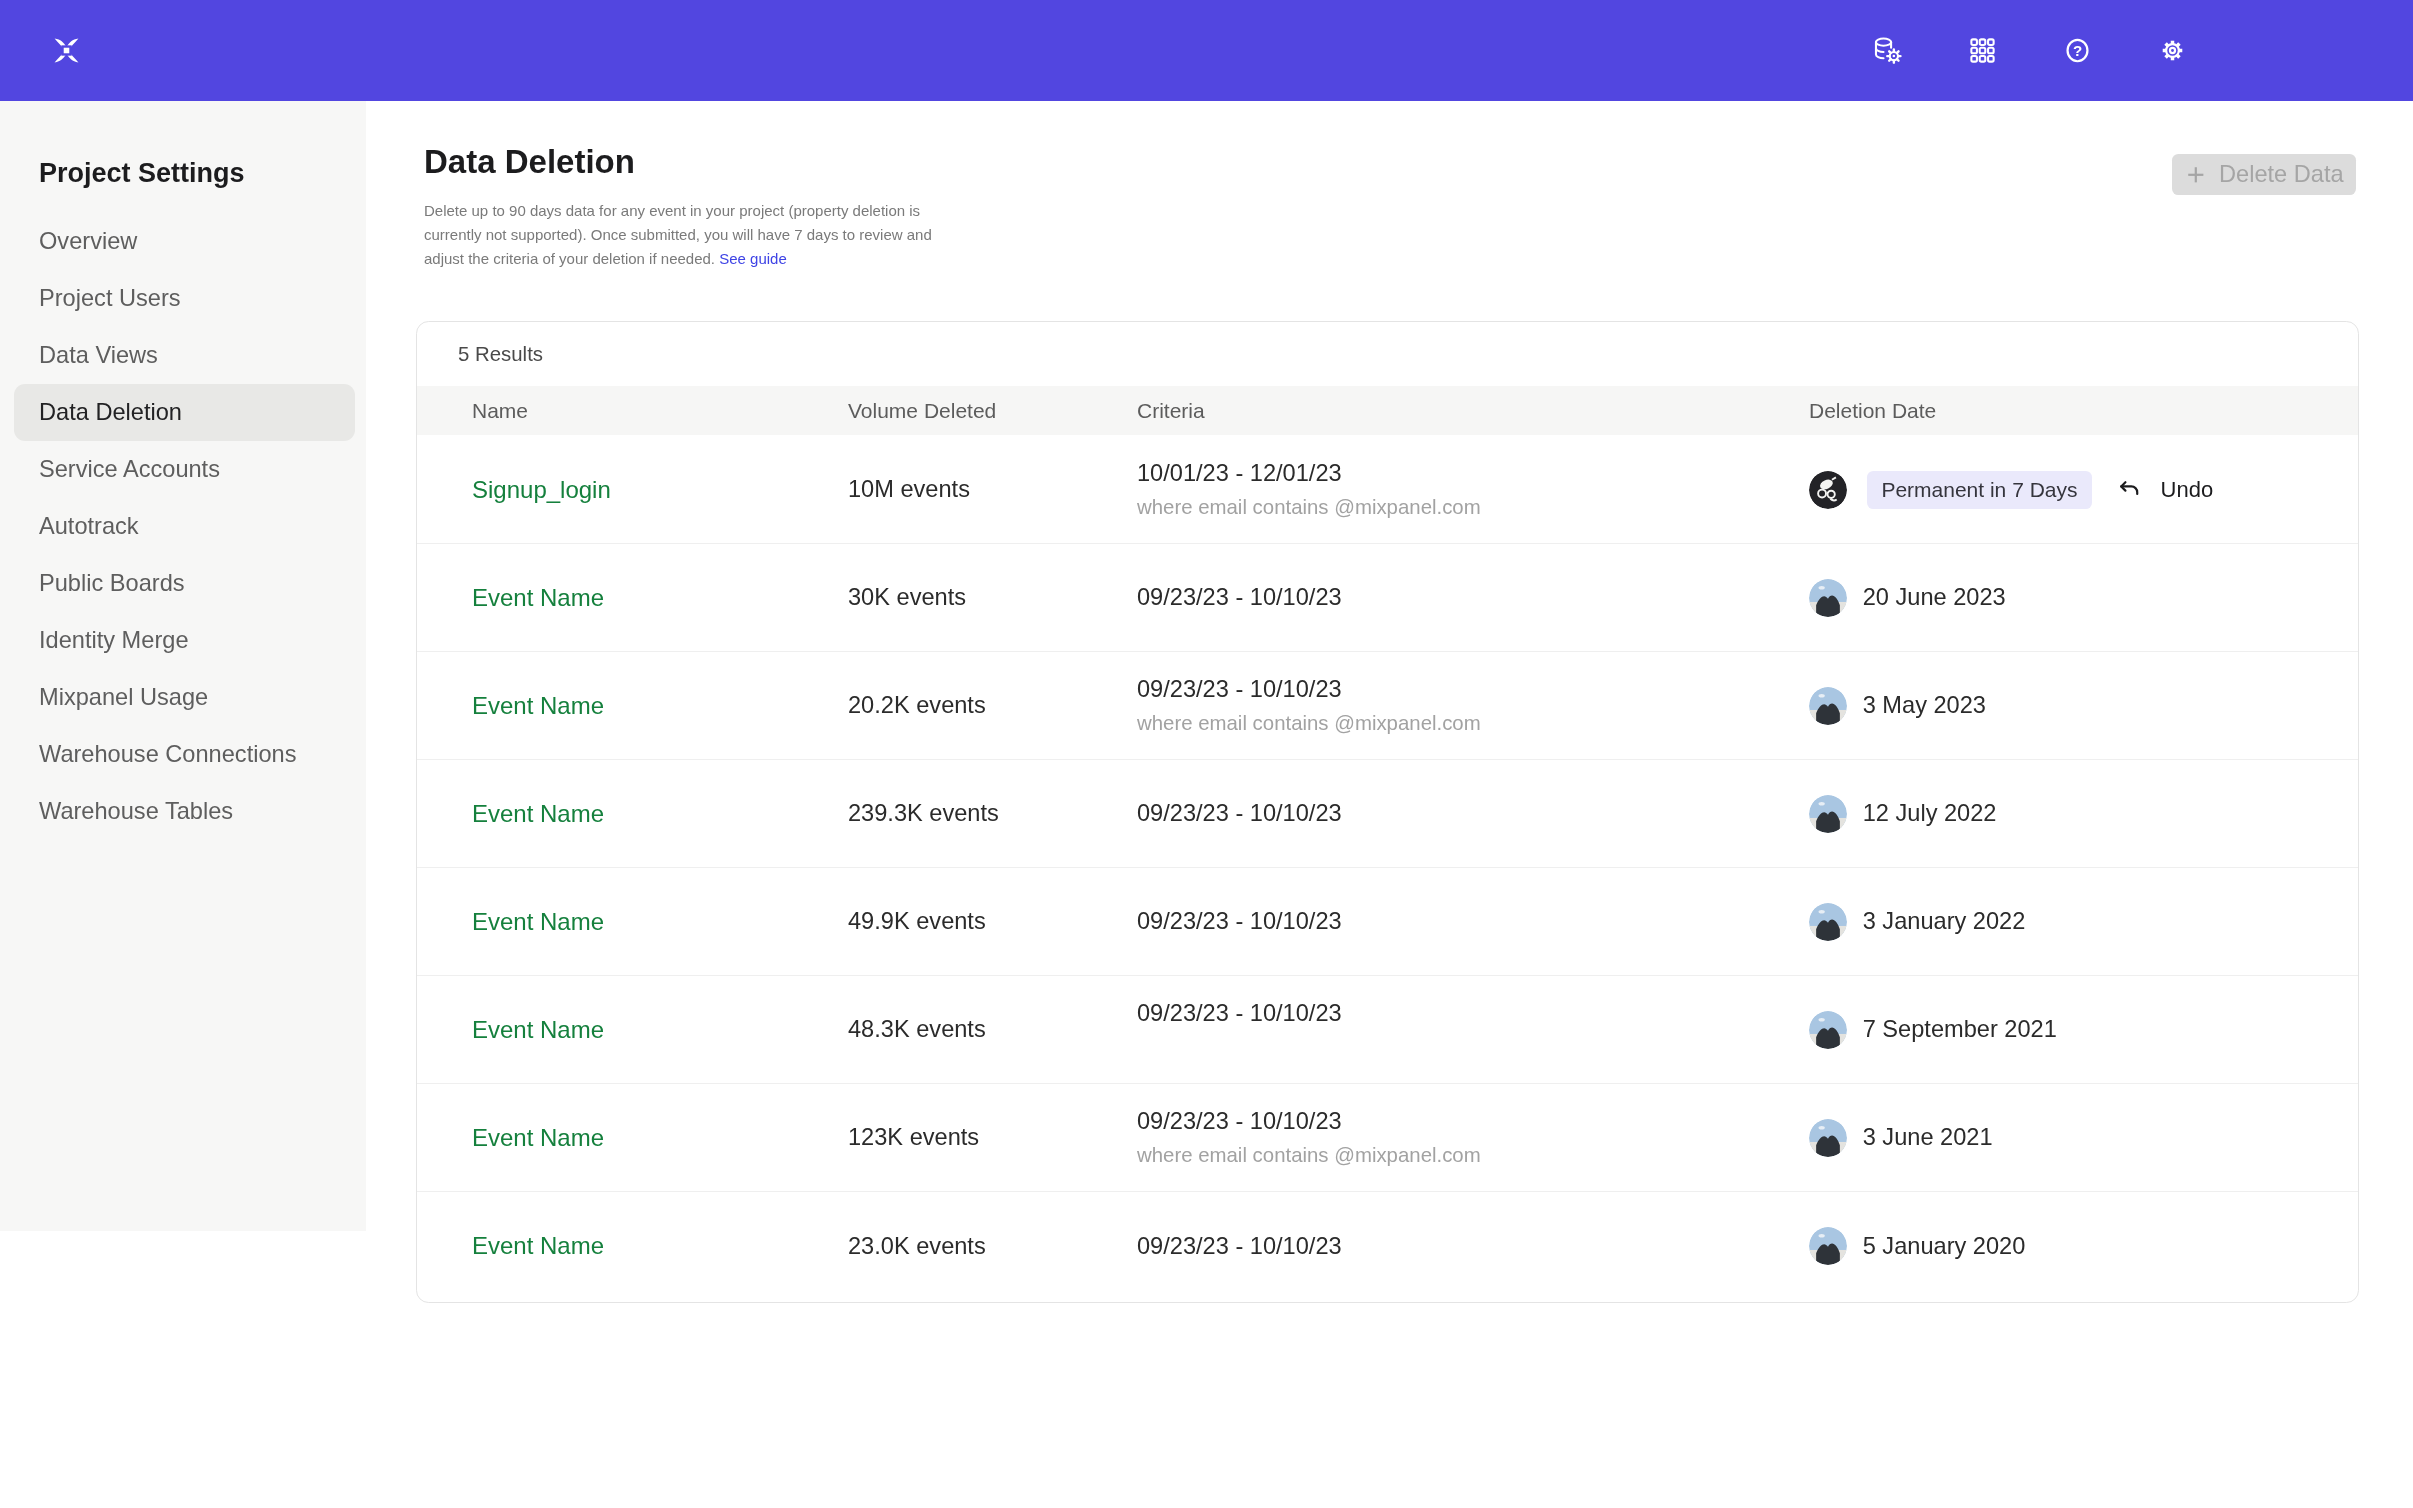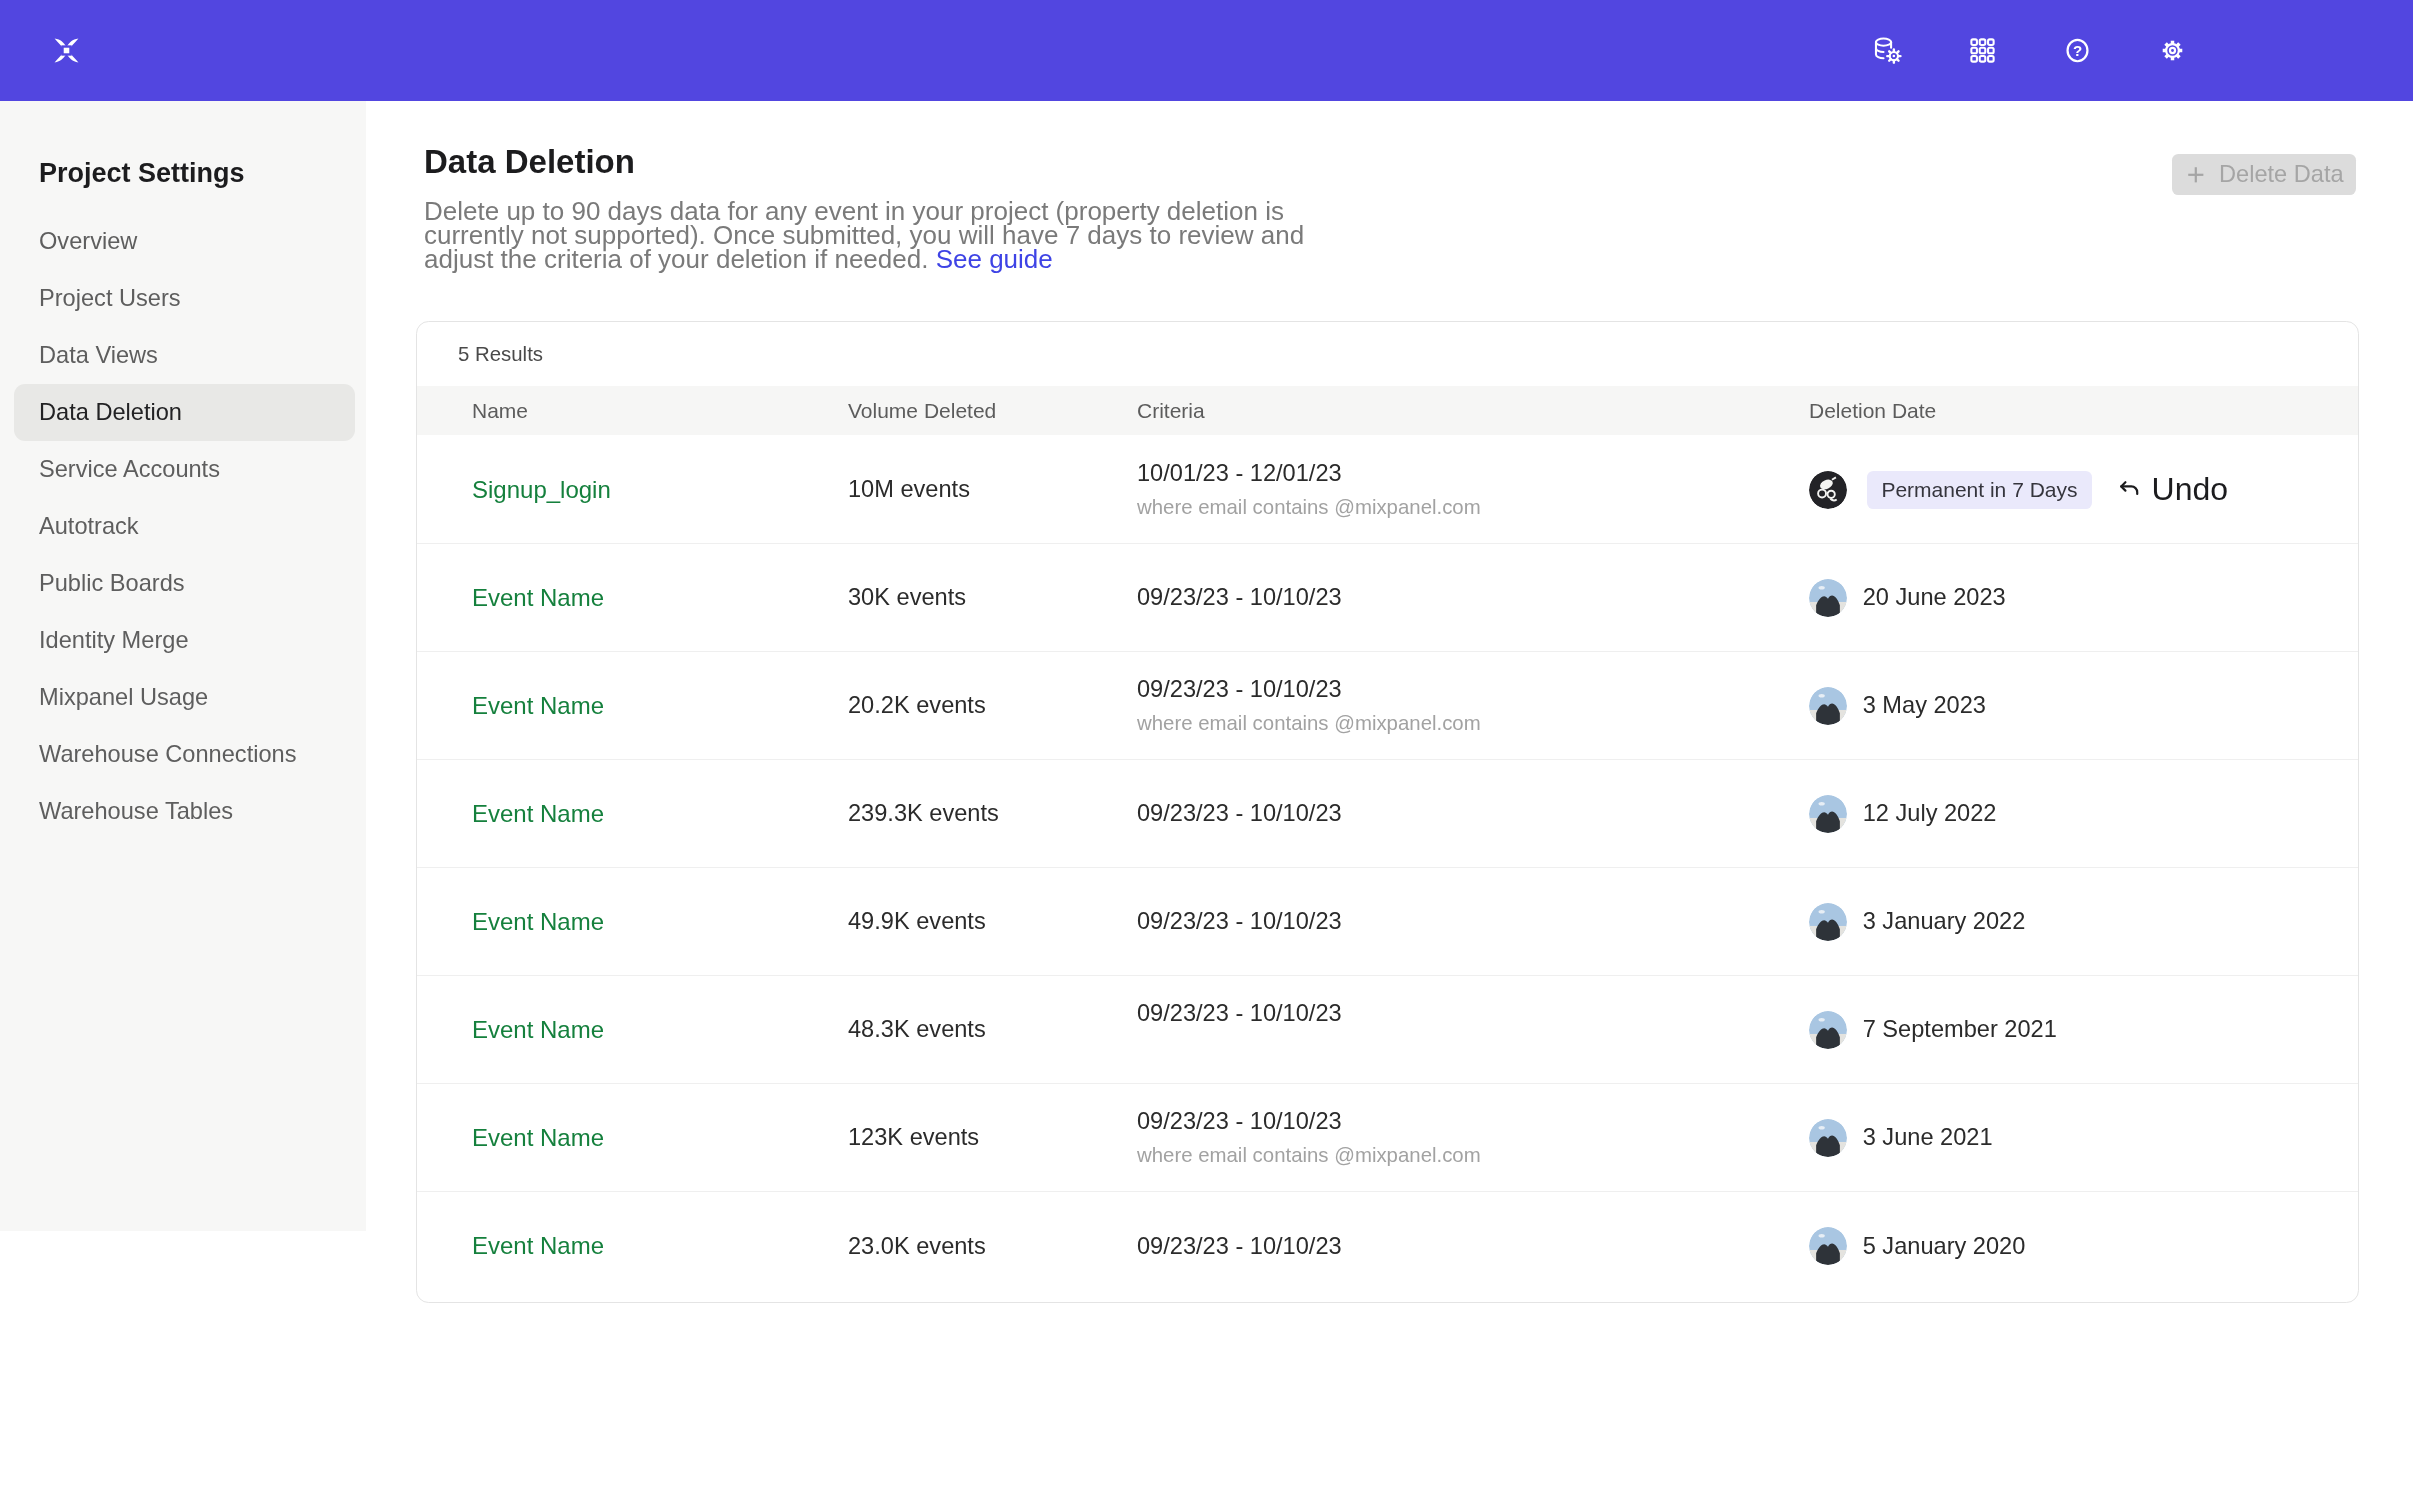--- a/index.html
+++ b/index.html
@@ -16,21 +16,21 @@
   
   .sidebar { position:absolute; left:0; top:101px; width:366px; height:1130px; background:#F7F7F6; }
   .sidebar-title { position:absolute; left:39px; top:57px; font-size:27px; font-weight:700; color:#1C1C1E; white-space:nowrap; }
   .sidebar-nav { position:absolute; left:0; right:0; top:112px; }
   .nav-item { height:57px; display:flex; align-items:center; margin:0 11px 0 14px;
     padding-left:25px; border-radius:11px; font-size:23.6px; color:#5E5E5E; cursor:pointer; white-space:nowrap; }
   .nav-item.selected { background:#E8E8E6; color:#222224; font-weight:500; }
 
   
   .page-title { position:absolute; left:424px; top:143px; font-size:33px; font-weight:700; color:#1C1C1E; white-space:nowrap; }
-  .page-desc { position:absolute; left:424px; top:199px; font-size:26px; line-height:24px; color:#7A7A7A; }
+  .page-desc { position:absolute; left:424px; top:199px; font-size:15px; line-height:24px; color:#7A7A7A; }
   .page-desc .line { white-space:nowrap; }
   .see-guide { color:#3E43E5; text-decoration:none; cursor:pointer; }
   .delete-btn { position:absolute; left:2172px; top:154px; width:184px; height:41px;
     background:#DCDCDC; border:none; border-radius:6.3px; display:flex; align-items:center;
     justify-content:center; gap:11px; font-size:23.6px; color:#A5A5A5; font-family:inherit; cursor:default; white-space:nowrap; }
 
   
   .card { position:absolute; left:416px; top:321px; width:1943px; height:982px;
     background:#fff; border:1.6px solid #E4E4E4; border-radius:12.6px; overflow:hidden; }
   .results-count { position:absolute; left:41px; top:0; height:64px; display:flex; align-items:center;
@@ -47,21 +47,21 @@
   .c-vol  { left:431px; font-size:23.6px; color:#2B2B2B; }
   .c-crit { left:720px; flex-direction:column; align-items:flex-start; justify-content:center; }
   .crit-range { font-size:23.6px; color:#2B2B2B; }
   .crit-sub { font-size:20.4px; color:#A2A2A2; margin-top:9.4px; min-height:23.6px; }
   .c-del { left:1392px; right:23.6px; }
   .avatar { width:38px; height:38px; border-radius:50%; flex:0 0 38px; }
   .deletion-date { margin-left:15.7px; font-size:23.6px; color:#2B2B2B; }
   .badge { margin-left:20.4px; background:#EAE9FB; border-radius:6.3px; padding:7px 14px;
     font-size:21px; color:#35353D; }
   .undo { position:absolute; left:308px; top:0; height:100%; display:flex; align-items:center;
-    gap:11px; background:none; border:none; font-family:inherit; font-size:32px; font-weight:500;
+    gap:20px; background:none; border:none; font-family:inherit; font-size:22px; font-weight:500;
     color:#1C1C1E; cursor:pointer; white-space:nowrap; }
 </style>
 </head>
 <body>
 
 <div class="stage">
 
   <header class="topbar">
     <svg class="logo" viewBox="0 0 44 44">
       <path fill="#ffffff" d="M7 7 C15 8 18 12 22 17.5 C26 12 29 8 37 7 C32 13 28 16 24.5 22 C28 28 32 31 37 37 C29 36 26 32 22 26.5 C18 32 15 36 7 37 C12 31 16 28 19.5 22 C16 16 12 13 7 7 Z"></path>

